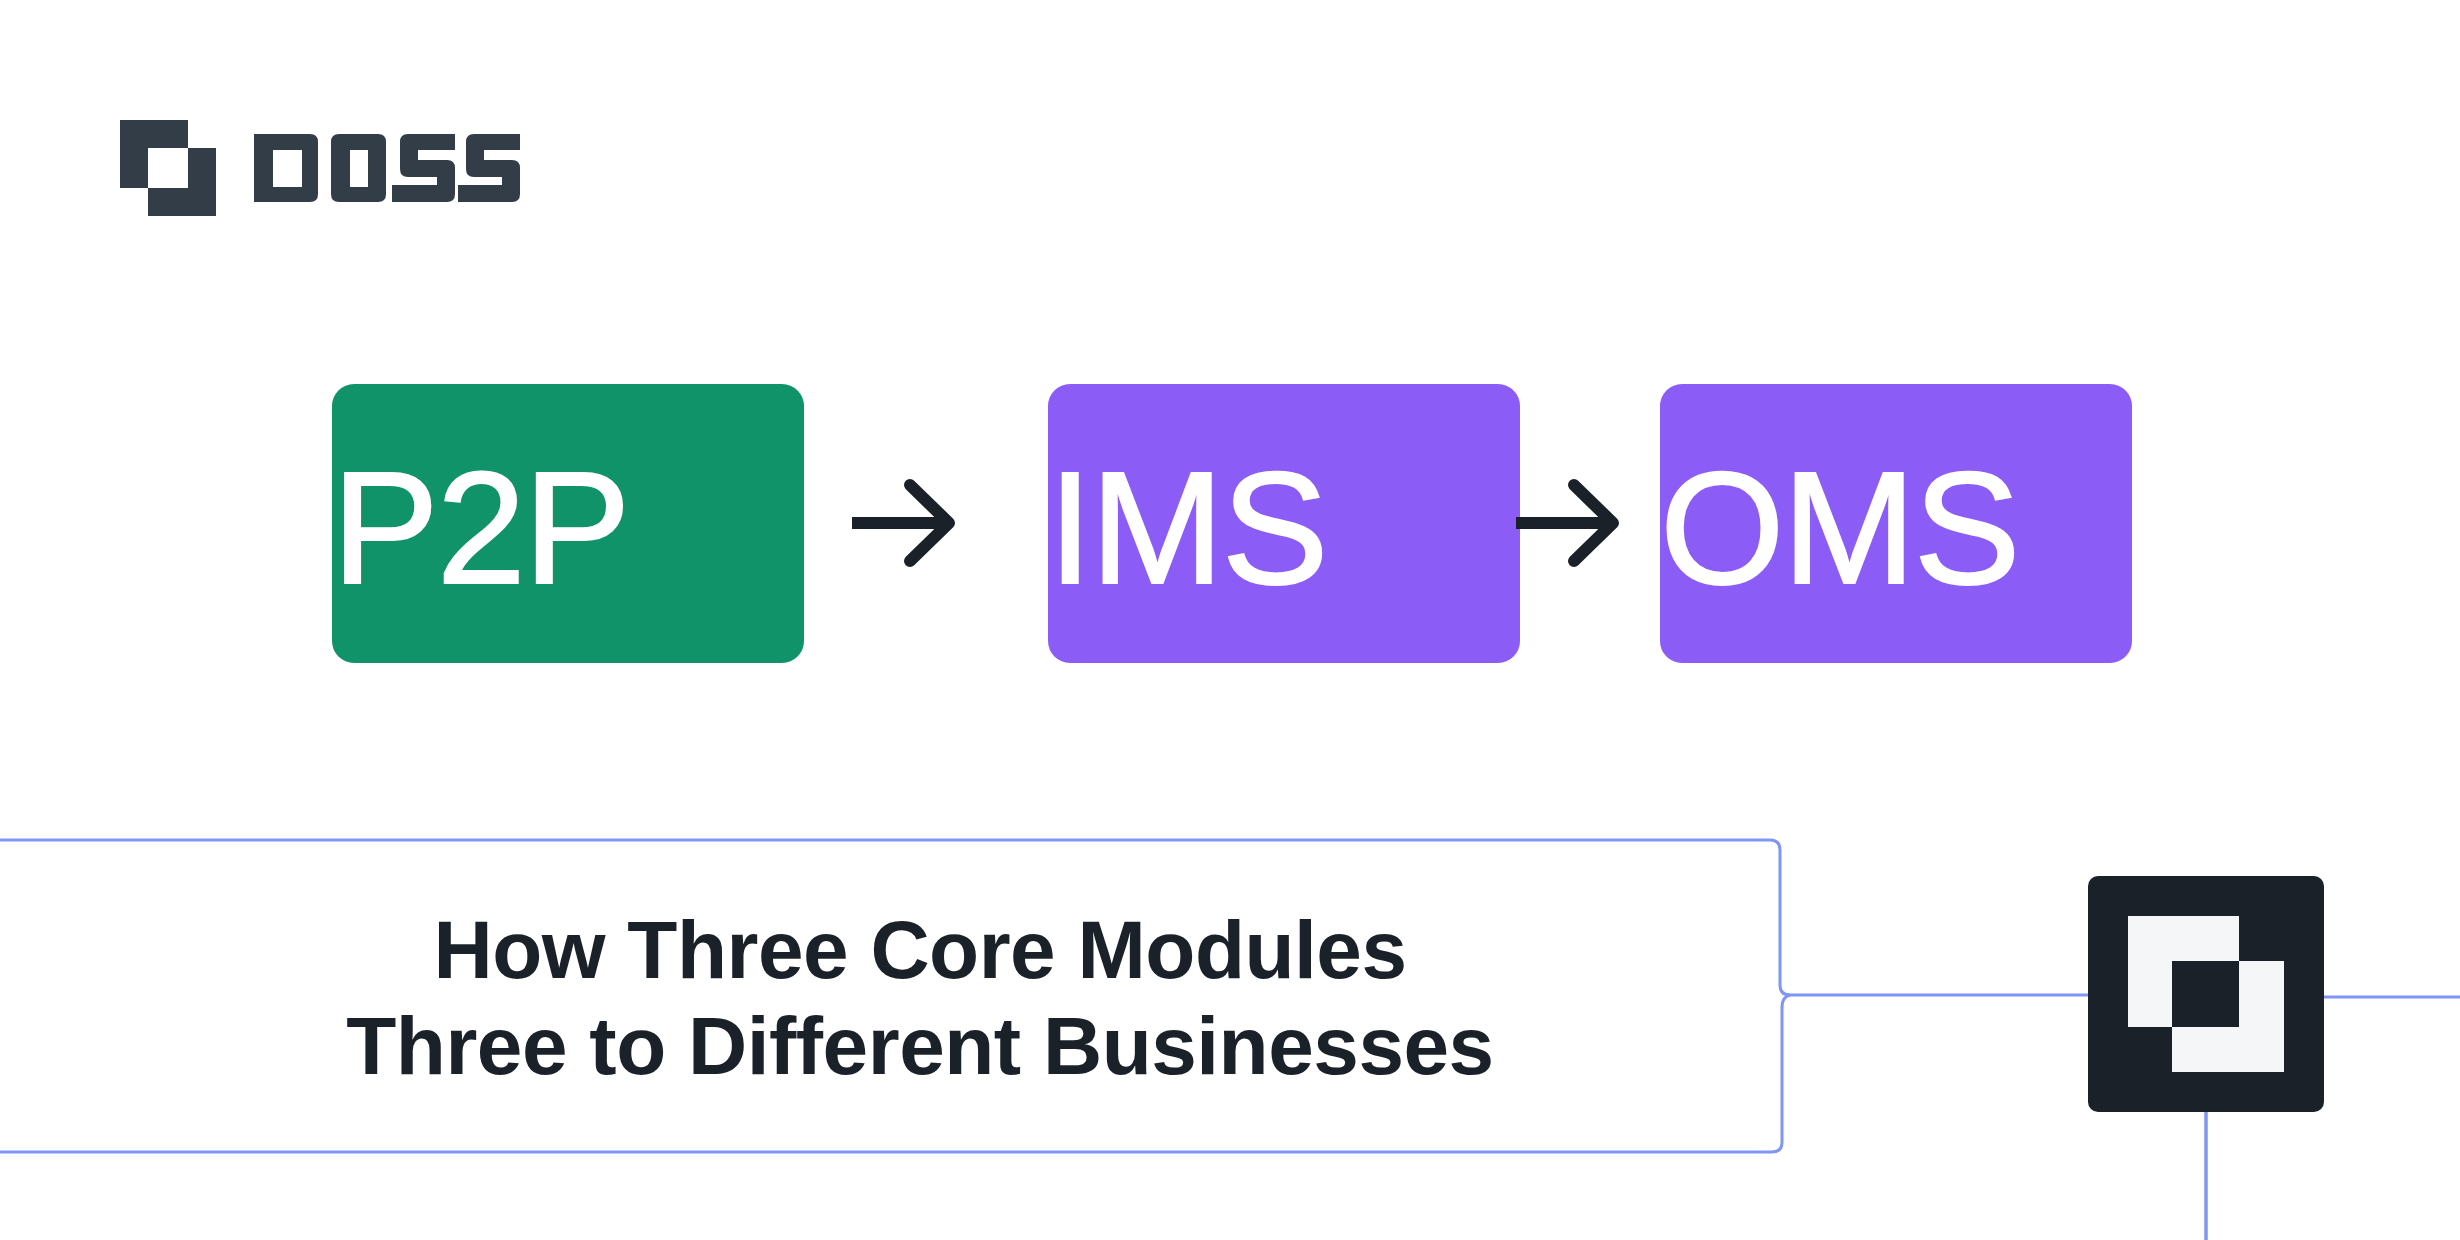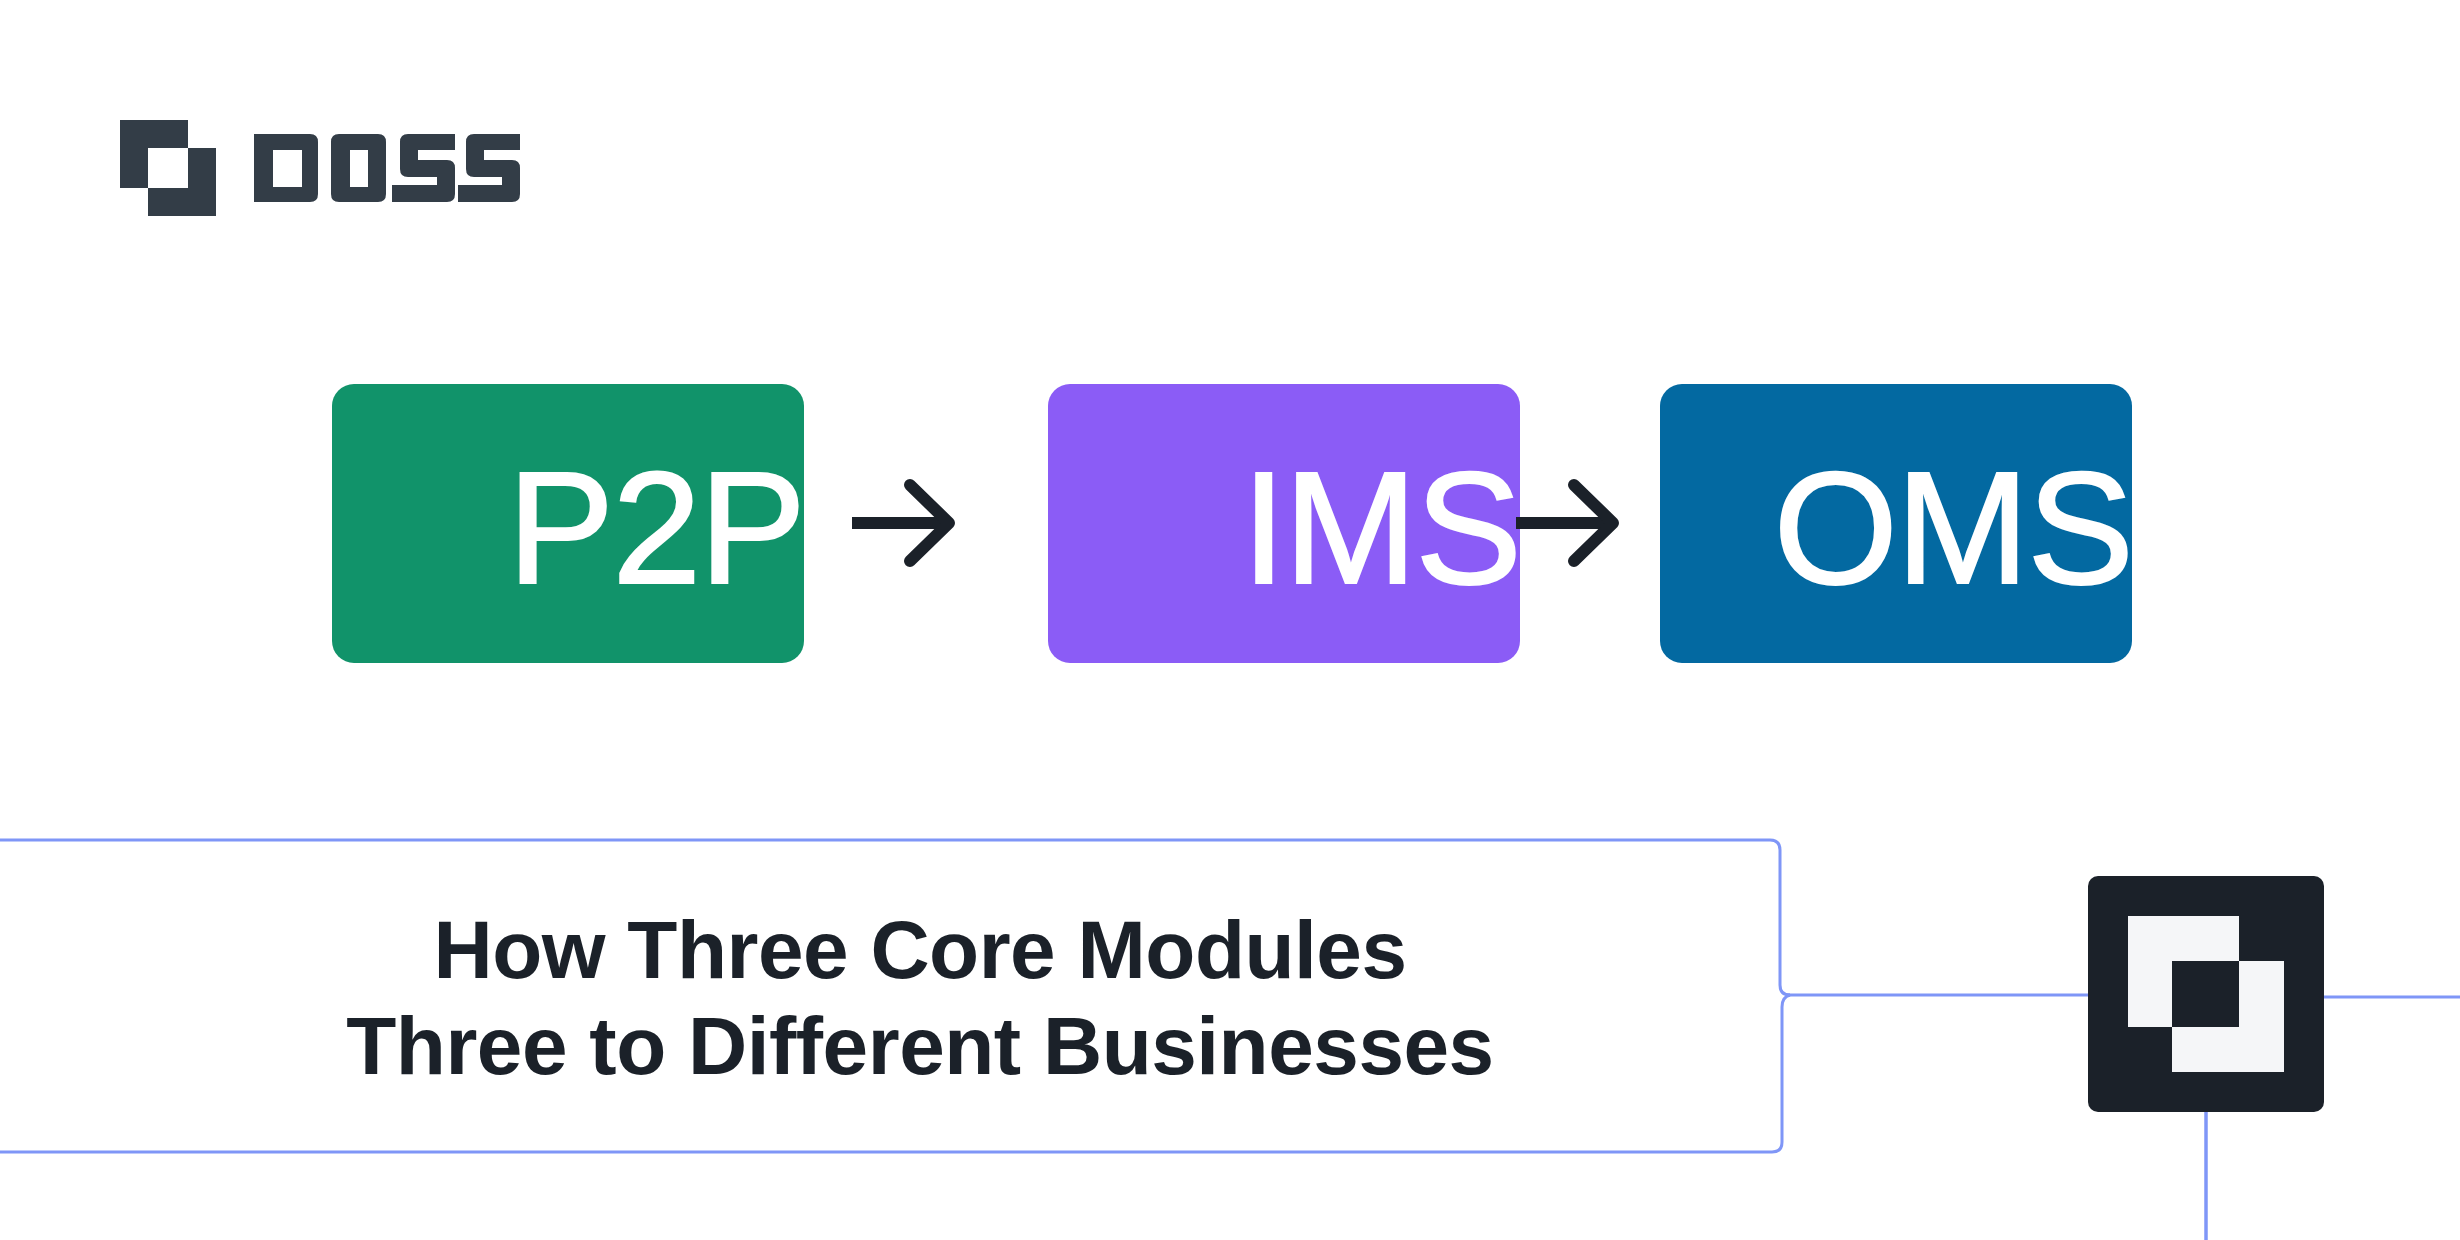--- a/index.html
+++ b/index.html
@@ -6,21 +6,21 @@
   body {
     width: 2460px; height: 1240px; position: relative; overflow: hidden;
     background: #ffffff;
     font-family: "Liberation Sans", "DejaVu Sans", sans-serif;
   }
   .abs { position: absolute; }
   .logo-mark, .wordmark { position: absolute; }
   .module-box {
     position: absolute; top: 384px; width: 472px; height: 279px;
     border-radius: 22px;
-    display: flex; align-items: center; justify-content: flex-end;
+    display: flex; align-items: center; justify-content: flex-start;
   }
   .module-label {
     color: #ffffff; font-size: 160px; font-weight: 400; letter-spacing: -2px;
     line-height: 1; position: relative; top: 4px;
     -webkit-text-stroke: 2px #ffffff;
   }
   .arrow { position: absolute; top: 478px; width: 110px; height: 90px; }
   .title-block {
     position: absolute; left: 300px; width: 1240px; top: 902px;
     text-align: center; color: #1b2129;
@@ -69,21 +69,21 @@
   <span class="module-label">IMS</span>
 </div>
 
 <div class="arrow" style="left:1514px;">
   <svg width="110" height="90" viewBox="0 0 110 90">
     <path d="M2 45 H100" stroke="#1b2129" stroke-width="12" fill="none"></path>
     <path d="M60 7 L99 45 L60 83" stroke="#1b2129" stroke-width="12" fill="none" stroke-linecap="round" stroke-linejoin="round"></path>
   </svg>
 </div>
 
-<div class="module-box" style="left:1660px; background:#0369a1;">
+<div class="module-box" style="left:1660px; background:#8b5cf6;">
   <span class="module-label">OMS</span>
 </div>
 
 <svg class="abs" style="left:0; top:830px;" width="2460" height="410" viewBox="0 0 2460 410">
 
   <path d="M0 10 H1770 Q1780 10 1780 20 V155 Q1780 165 1790 165" stroke="#7f96f7" stroke-width="3" fill="none"></path>
 
   <path d="M1790 165 Q1782 167 1782 177 V312 Q1782 322 1772 322 H0" stroke="#7f96f7" stroke-width="3" fill="none"></path>
 
   <path d="M1786 165 H2088" stroke="#7f96f7" stroke-width="3" fill="none"></path>

